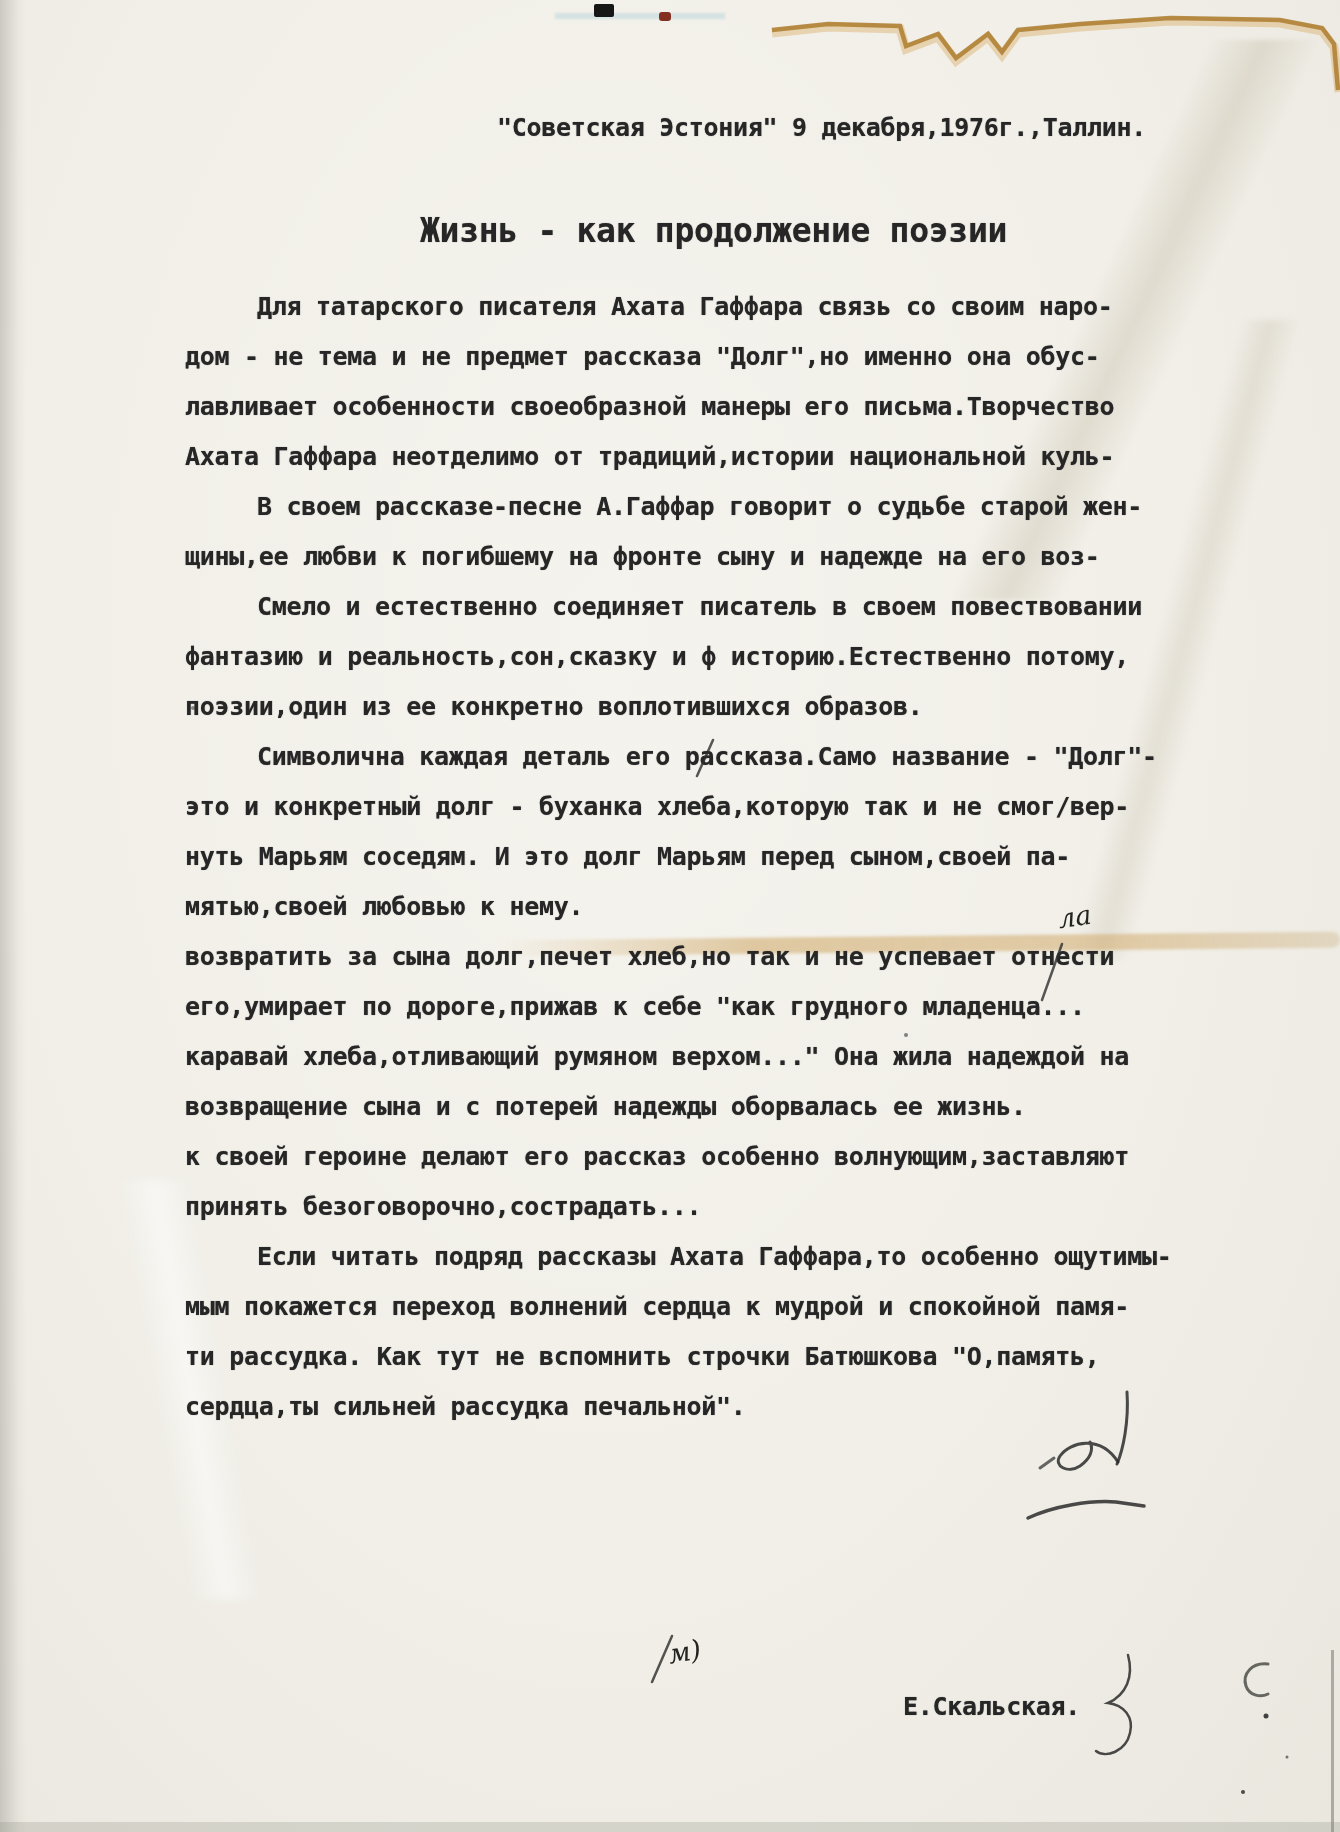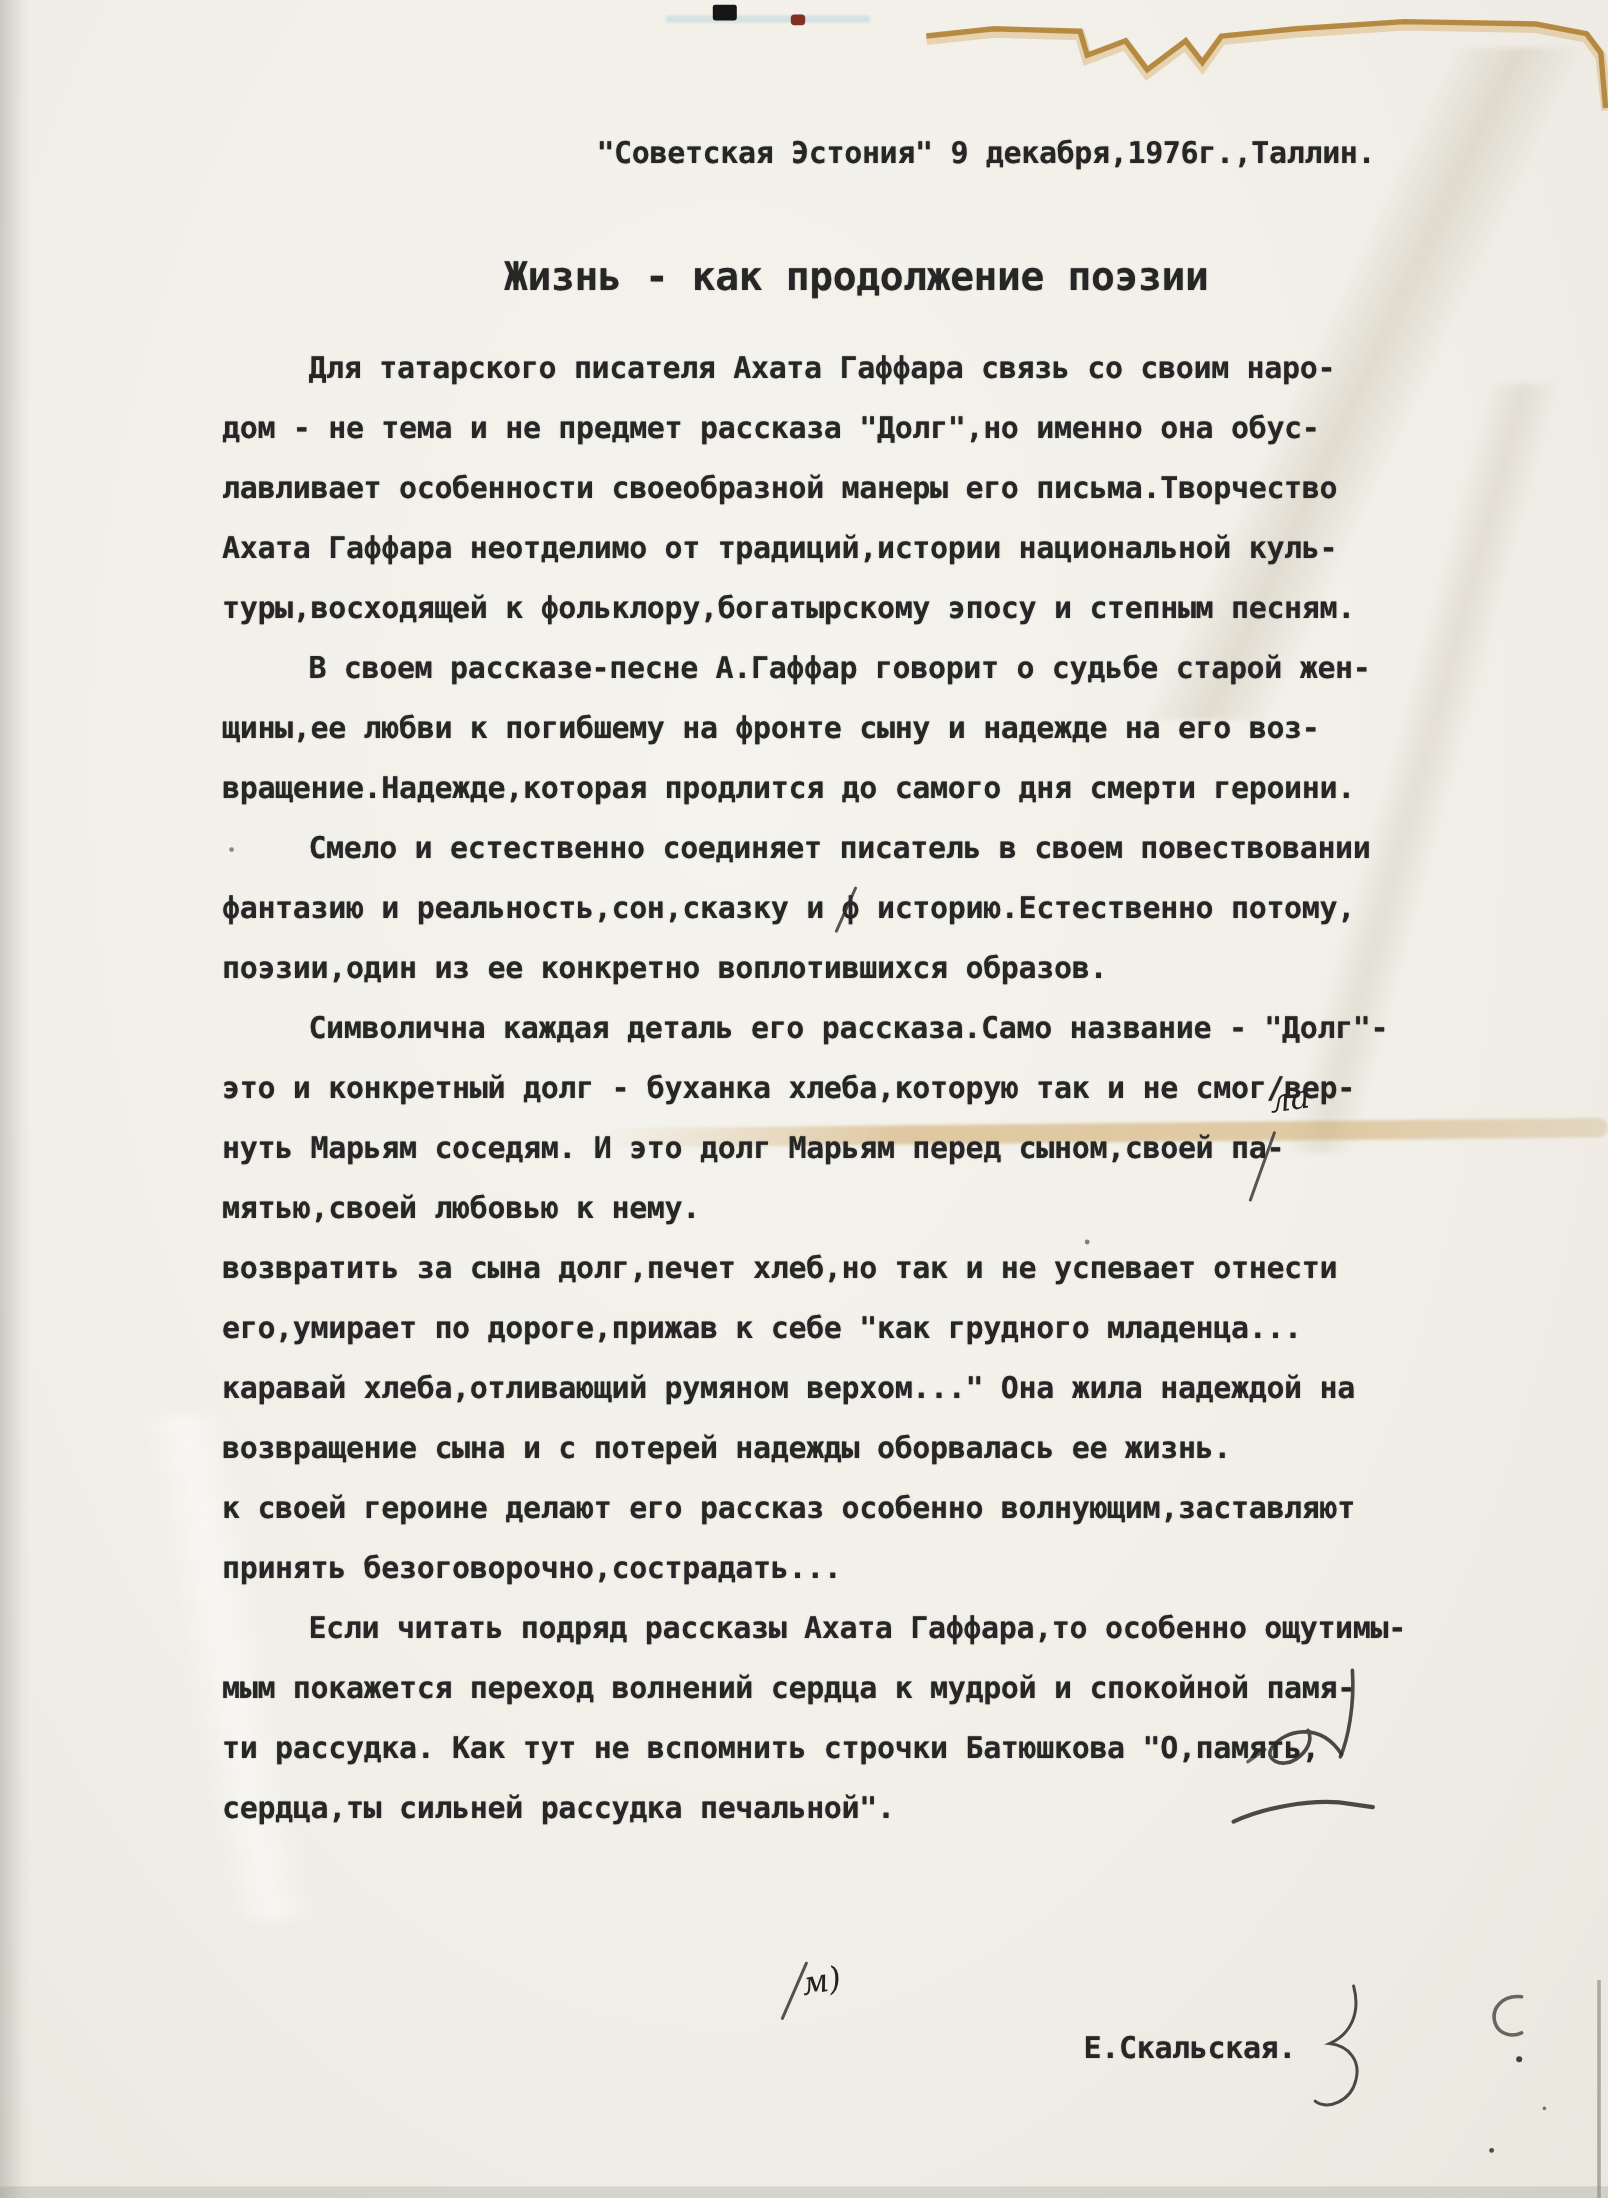--- a/index.html
+++ b/index.html
@@ -55,26 +55,24 @@
 
   <div class="header-line typed">"Советская Эстония" 9 декабря,1976г.,Таллин.</div>
   <div class="doc-title typed">Жизнь - как продолжение поэзии</div>
 
   <div class="body-col">
     <div class="para">
       <div class="line typed indent">Для татарского писателя Ахата Гаффара связь со своим наро-</div>
       <div class="line typed">дом - не тема и не предмет рассказа "Долг",но именно она обус-</div>
       <div class="line typed">лавливает особенности своеобразной манеры его письма.Творчество</div>
       <div class="line typed">Ахата Гаффара неотделимо от традиций,истории национальной куль-</div>
-      <div class="line typed">туры,восходящей к фольклору,богатырскому эпосу и степным песням.</div>
     </div>
     <div class="para">
       <div class="line typed indent">В своем рассказе-песне А.Гаффар говорит о судьбе старой жен-</div>
       <div class="line typed">щины,ее любви к погибшему на фронте сыну и надежде на его воз-</div>
-      <div class="line typed">вращение.Надежде,которая продлится до самого дня смерти героини.</div>
     </div>
     <div class="para">
       <div class="line typed indent">Смело и естественно соединяет писатель в своем повествовании</div>
       <div class="line typed">фантазию и реальность,сон,сказку и ф историю.Естественно потому,</div>
       <div class="line typed">поэзии,один из ее конкретно воплотившихся образов.</div>
     </div>
     <div class="para">
       <div class="line typed indent">Символична каждая деталь его рассказа.Само название - "Долг"-</div>
       <div class="line typed">это и конкретный долг - буханка хлеба,которую так и не смог/вер-</div>
       <div class="line typed">нуть Марьям соседям. И это долг Марьям перед сыном,своей па-</div>

